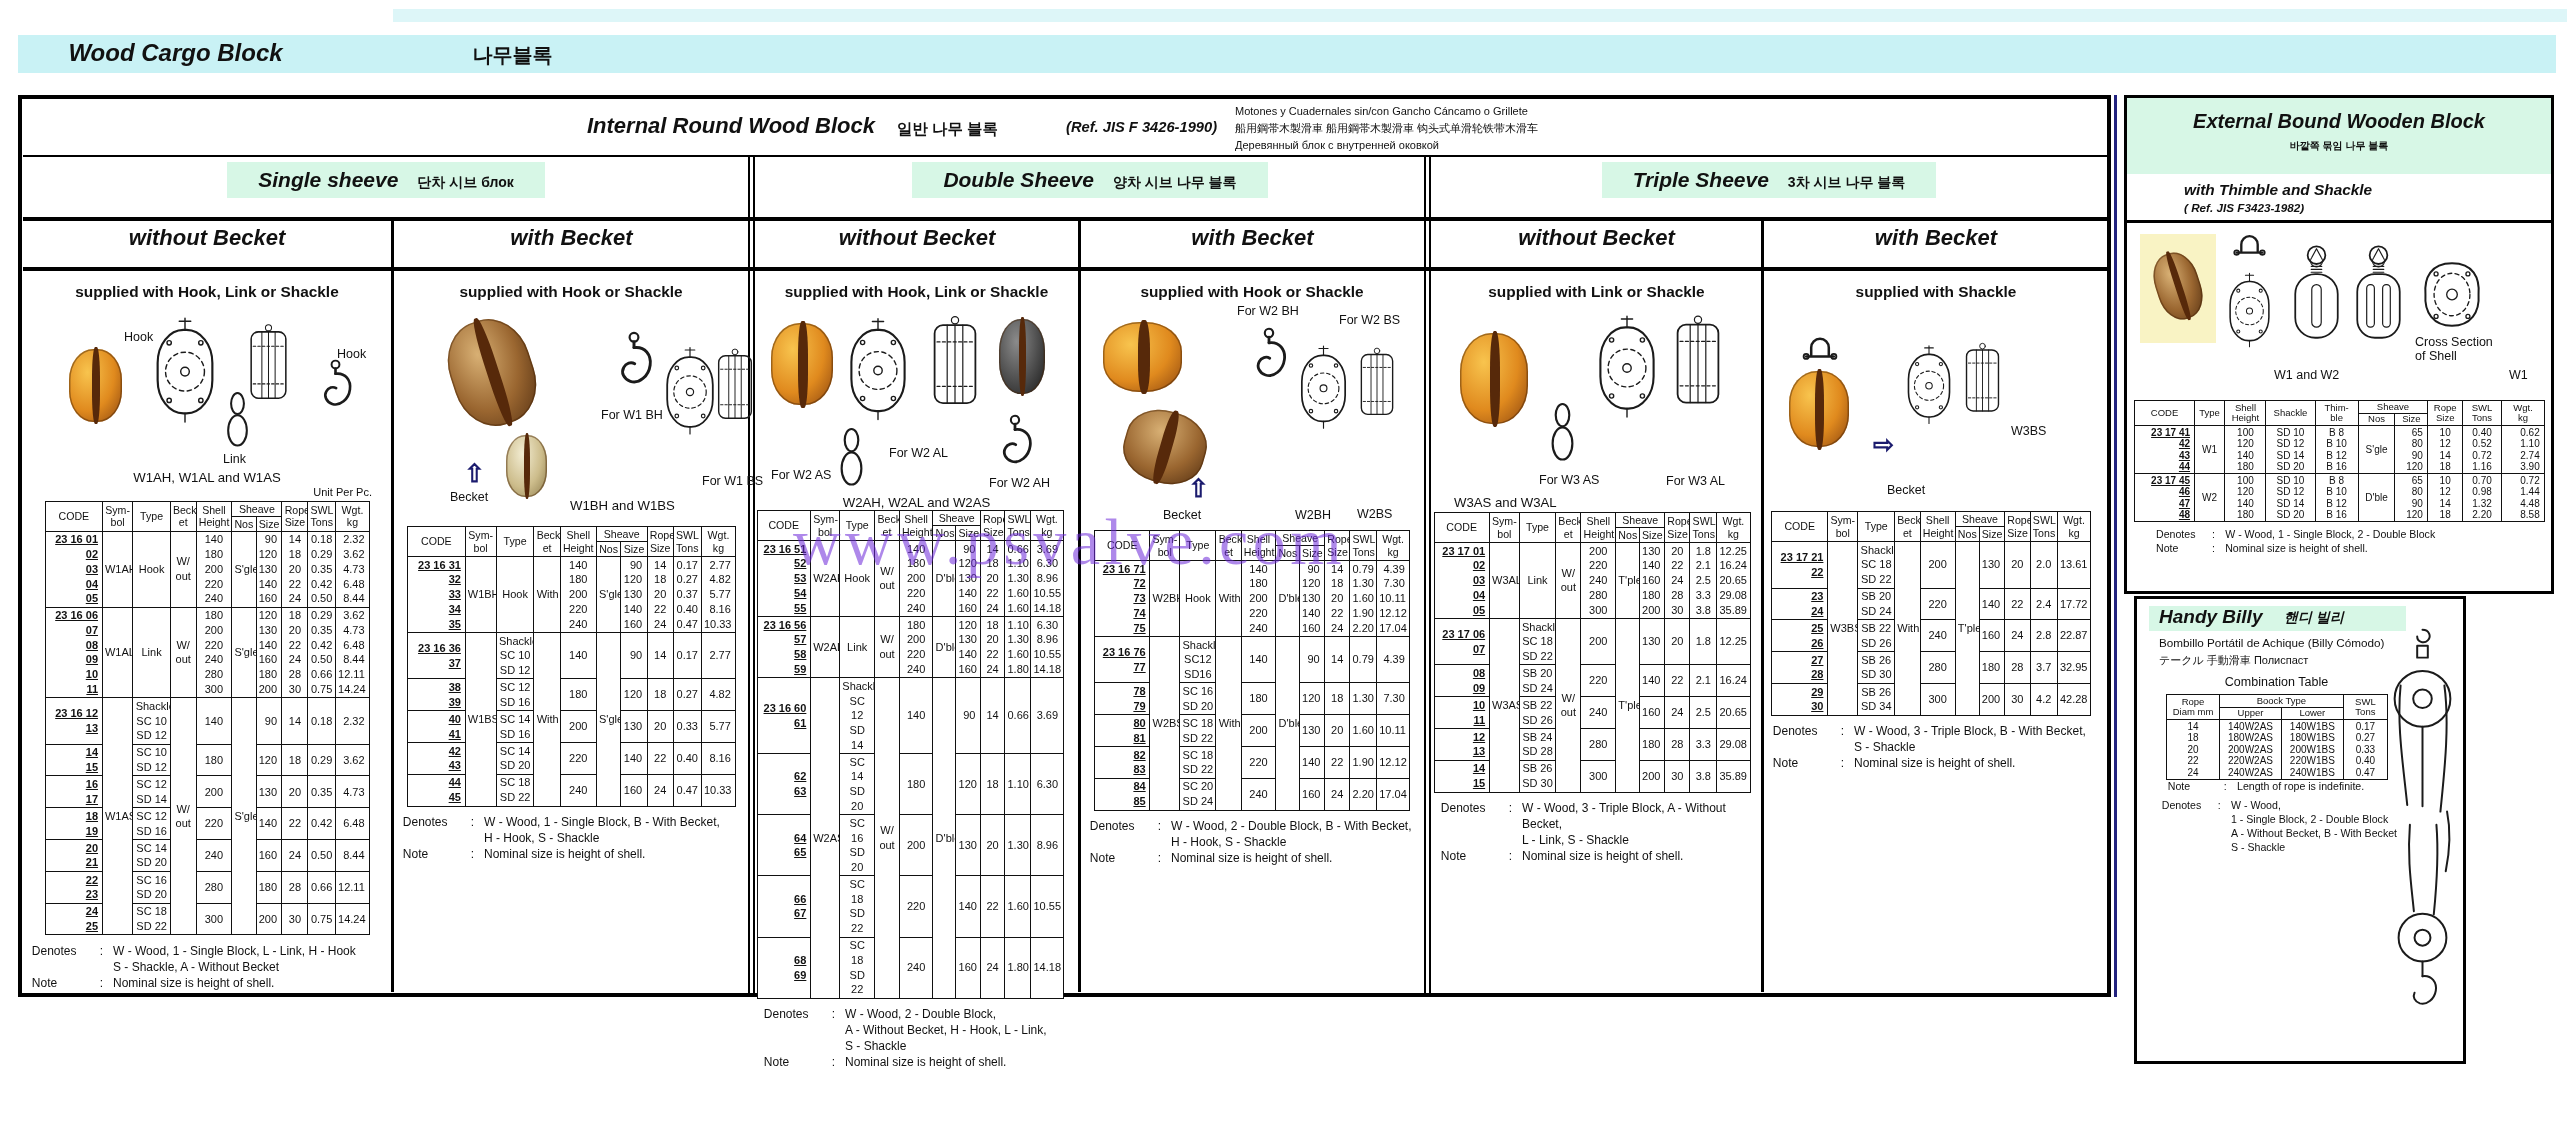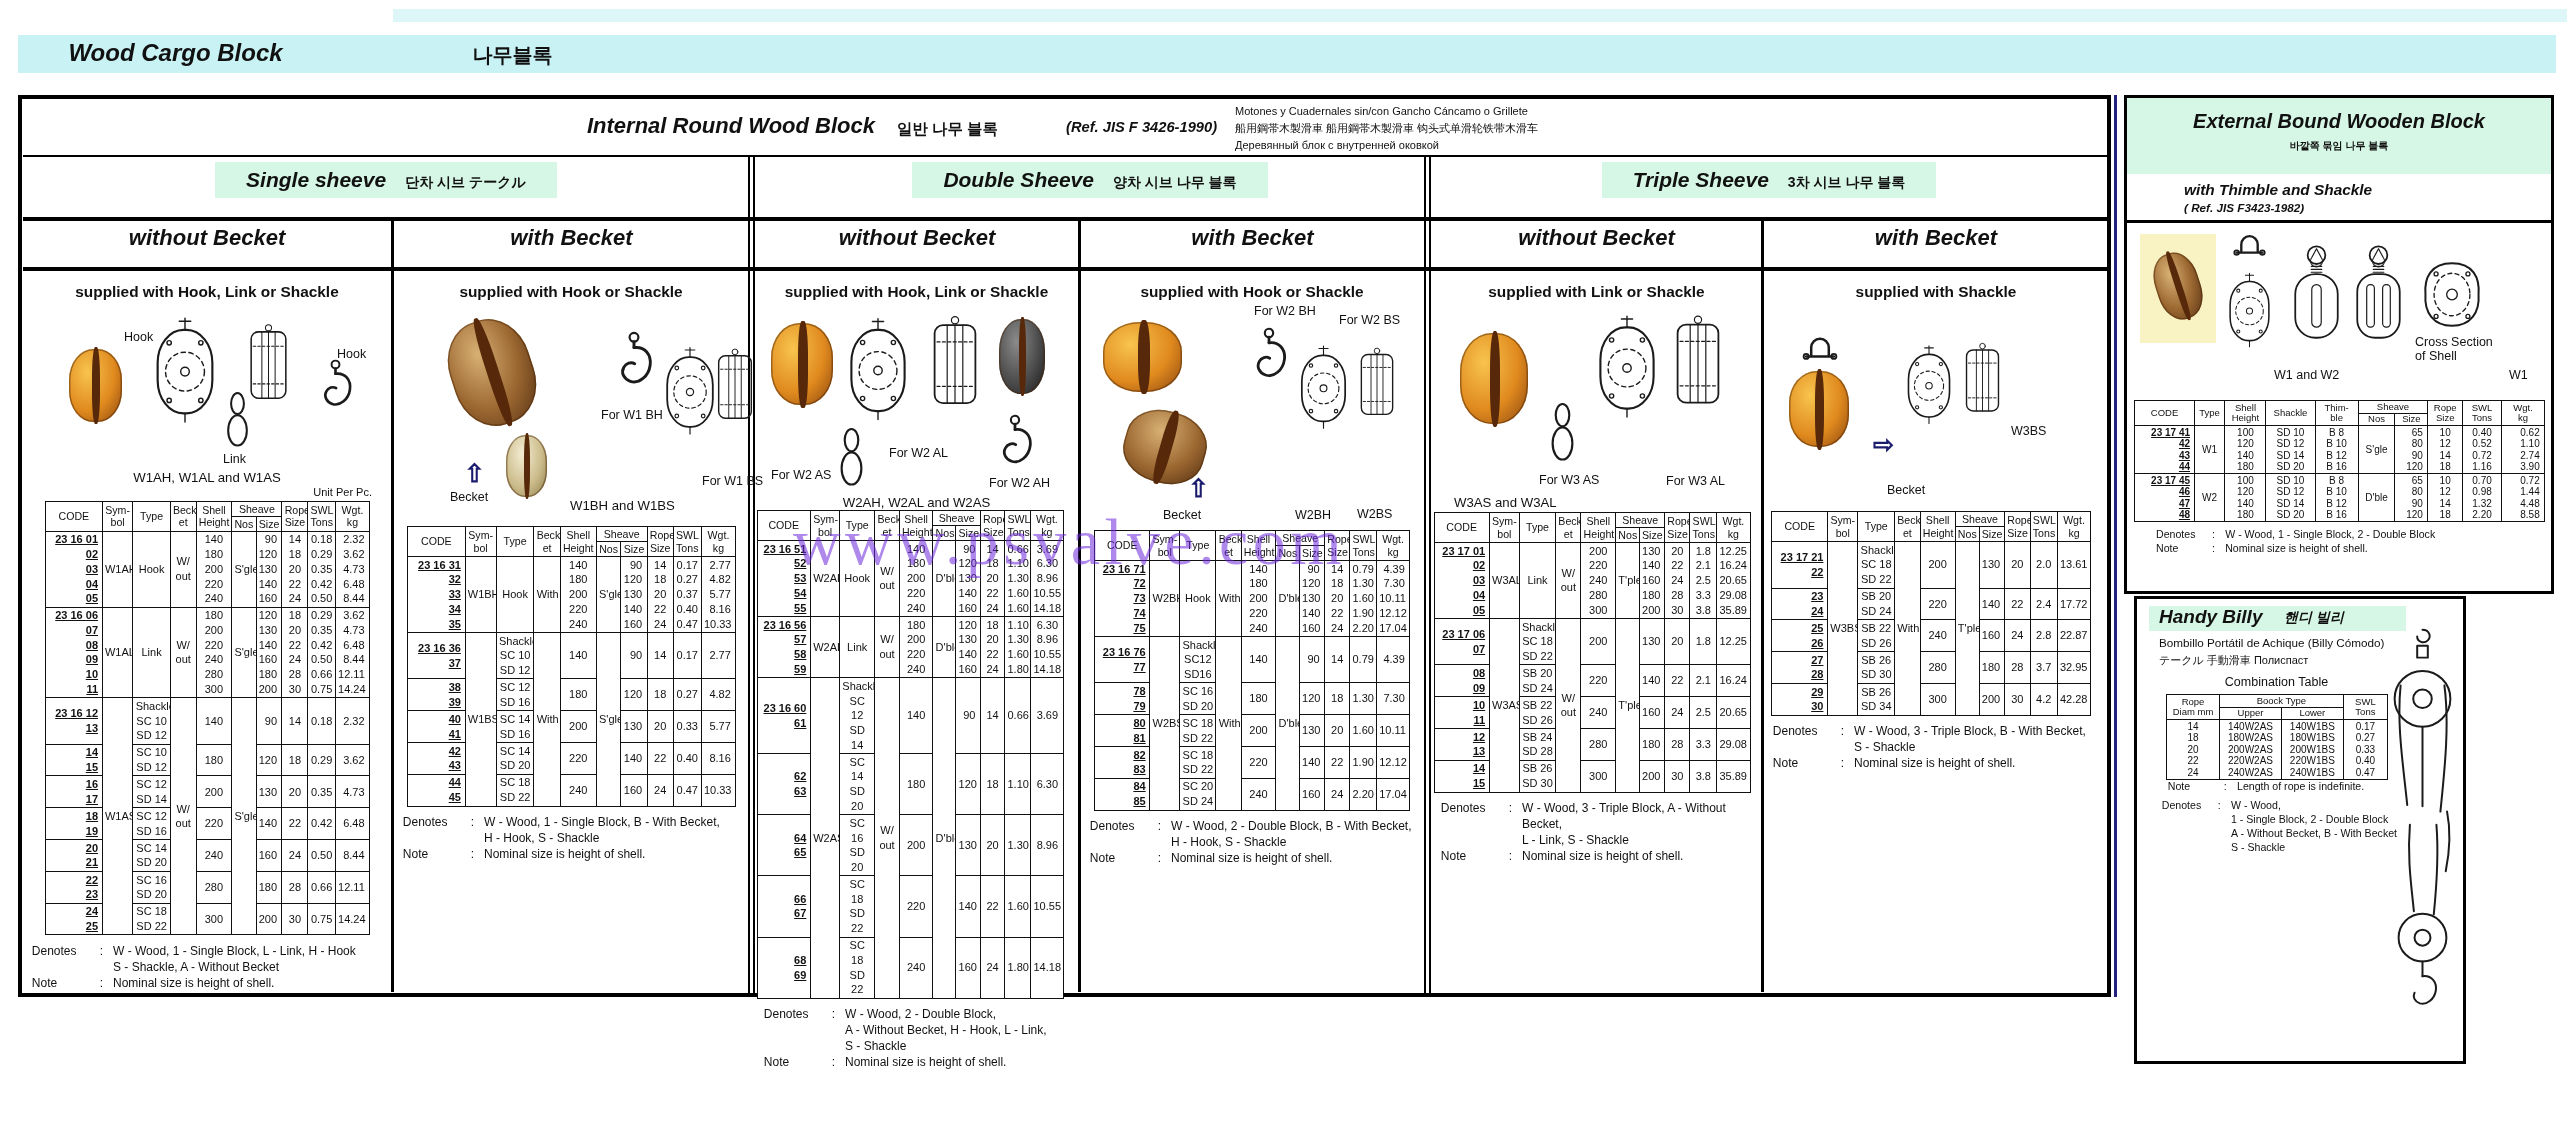--- a/index.html
+++ b/index.html
@@ -205,21 +205,21 @@
     <span class="ih-title">Internal Round Wood Block</span>
     <span class="ih-ko">일반 나무 블록</span>
     <span class="ih-ref">(Ref. JIS F 3426-1990)</span>
     <div class="ih-desc">
       <div>Motones y Cuadernales sin/con Gancho  Cáncamo o Grillete</div>
       <div>船用鋼帯木製滑車  船用鋼帯木製滑車  钩头式单滑轮铁带木滑车</div>
       <div>Деревянный блок с внутренней оковкой</div>
     </div>
   </div>
 
-  <div class="secband sb1"><span class="pill"><span class="st">Single sheeve</span><span class="stko">단차 시브 テークル</span></span></div>
+  <div class="secband sb1"><span class="pill"><span class="st">Single sheeve</span><span class="stko">단차 시브 блок</span></span></div>
   <div class="secband sb2"><span class="pill"><span class="st">Double Sheeve</span><span class="stko">양차 시브 나무 블록</span></span></div>
   <div class="secband sb3"><span class="pill"><span class="st">Triple Sheeve</span><span class="stko">3차 시브 나무 블록</span></span></div>
 
   <div class="hl hl-a"></div>
   <div class="hl hl-b"></div>
   <div class="vd vd1"></div>
   <div class="vd vd2"></div>
   <div class="vs vsa"></div>
   <div class="vs vsb"></div>
   <div class="vs vsc"></div>
@@ -847,21 +847,21 @@
           <span class="ntxt">Nominal size is height of shell.</span>
         </div>
     </div>
   </div>
 
   <div class="panel pp4">
     <div class="supplied">supplied with Hook or Shackle</div>
     <div class="illo i4">
       <div class="photo spr" style="left:22px;top:20.6px;width:79px;height:70px;"></div>
       <div class="photo brown tilt spr" style="left:43px;top:110px;width:82px;height:72px;"></div>
-      <span class="lab" style="left:173px;top:2.9px;">For W2 BH</span>
+      <span class="lab" style="left:156px;top:2.9px;">For W2 BH</span>
       <svg class="spr line" style="left:166px;top:25px;" width="44" height="63" viewBox="0 0 60 90">
           <use href="#hook"></use>
         </svg>
       <span class="lab" style="left:258px;top:11.7px;">For W2 BS</span>
       <svg class="spr line" style="left:214px;top:38px;" width="57" height="93" viewBox="0 0 100 150">
           <use href="#shell"></use>
         </svg>
       <svg class="spr line" style="left:273px;top:38px;" width="46" height="90" viewBox="0 0 100 160">
           <use href="#shell2"></use>
         </svg>

